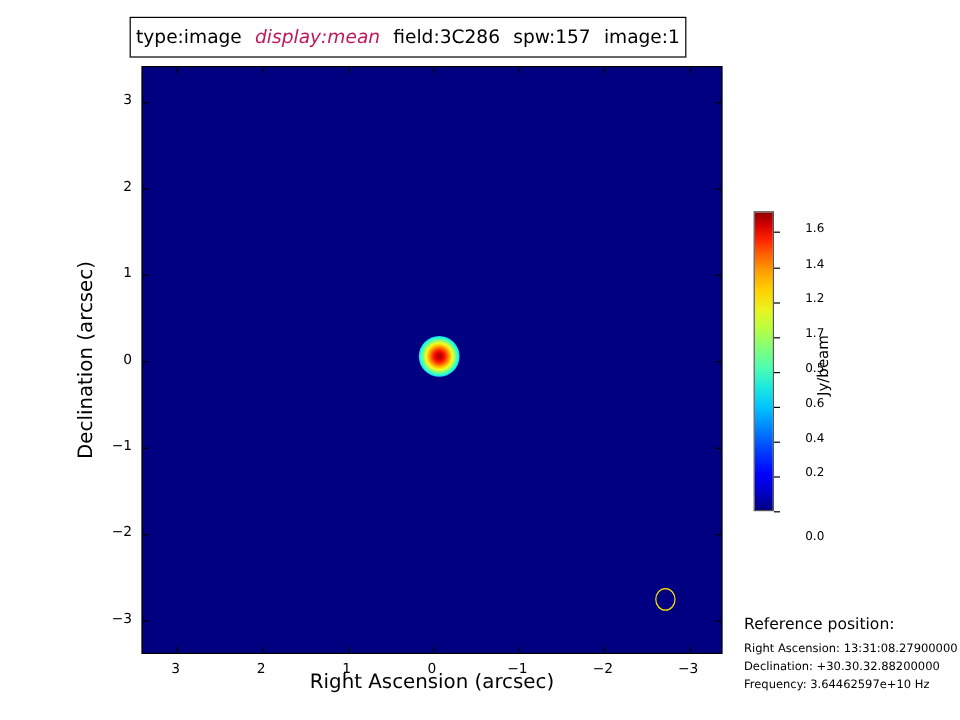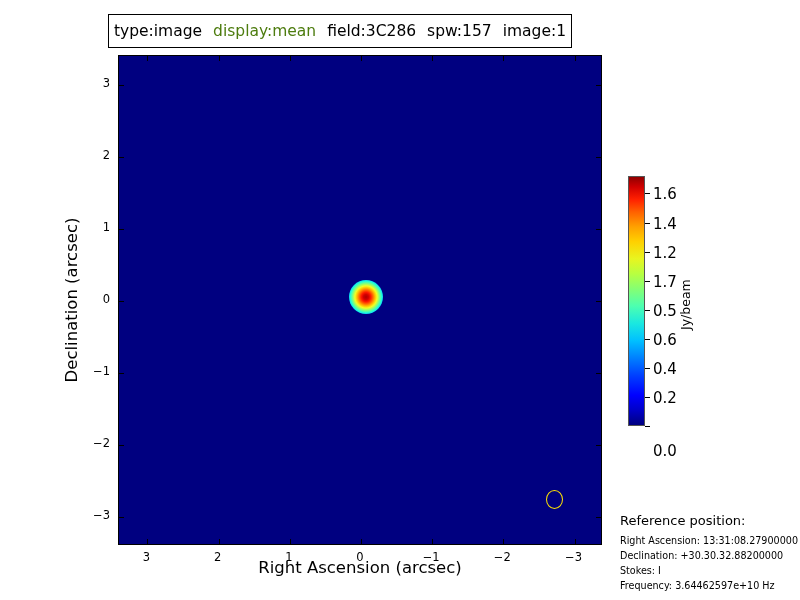--- a/index.html
+++ b/index.html
@@ -27,21 +27,21 @@
     border: 1.6px solid #000000;
     background: #ffffff;
     display: flex;
     align-items: center;
     justify-content: center;
     gap: 11px;
     font-size: 15.5px;
     white-space: nowrap;
   }
   #title-box .seg { color: #000000; }
-  #title-box .seg-red { color: #4d7c0f; }
+  #title-box .seg-red { color: #be185d; font-style: italic; }
 
   
   #plot-frame {
     position: absolute;
     left: 118px;
     top: 55px;
     width: 484px;
     height: 490px;
     box-sizing: border-box;
     border: 1px solid #000000;
@@ -171,22 +171,22 @@
   }
   .cb-tick {
     position: absolute;
     left: 17px;
     width: 5px;
     height: 1px;
     background: #000000;
   }
   .cb-label {
     position: absolute;
-    left: 25px;
-    font-size: 15px;
+    left: 43px;
+    font-size: 10px;
     transform: translateY(-8px);
     white-space: nowrap;
   }
   #cb-axis-title-wrap {
     position: absolute;
     left: 678px;
     top: 330px;
     width: 0;
     height: 0;
   }
@@ -289,21 +289,20 @@
     <div class="cb-label" style="top: 17.4419px;">1.6</div>
   </div>
 <div id="cb-axis-title-wrap">
   <div id="cb-axis-title">Jy/beam</div>
 </div>
 
 <div id="info-block">
   <div id="info-heading">Reference position:</div>
   <div class="info-line">Right Ascension: 13:31:08.27900000</div>
   <div class="info-line">Declination: +30.30.32.88200000</div>
-  <div class="info-line">Stokes: I</div>
   <div class="info-line">Frequency: 3.64462597e+10 Hz</div>
 </div>
 
 <div class="xtick-label" style="left: 146.471px; top: 550px;">3</div>
 <div class="xtick-label" style="left: 217.647px; top: 550px;">2</div>
 <div class="xtick-label" style="left: 288.824px; top: 550px;">1</div>
 <div class="xtick-label" style="left: 360px; top: 550px;">0</div>
 <div class="xtick-label" style="left: 431.176px; top: 550px;">−1</div>
 <div class="xtick-label" style="left: 502.353px; top: 550px;">−2</div>
 <div class="xtick-label" style="left: 573.529px; top: 550px;">−3</div>

